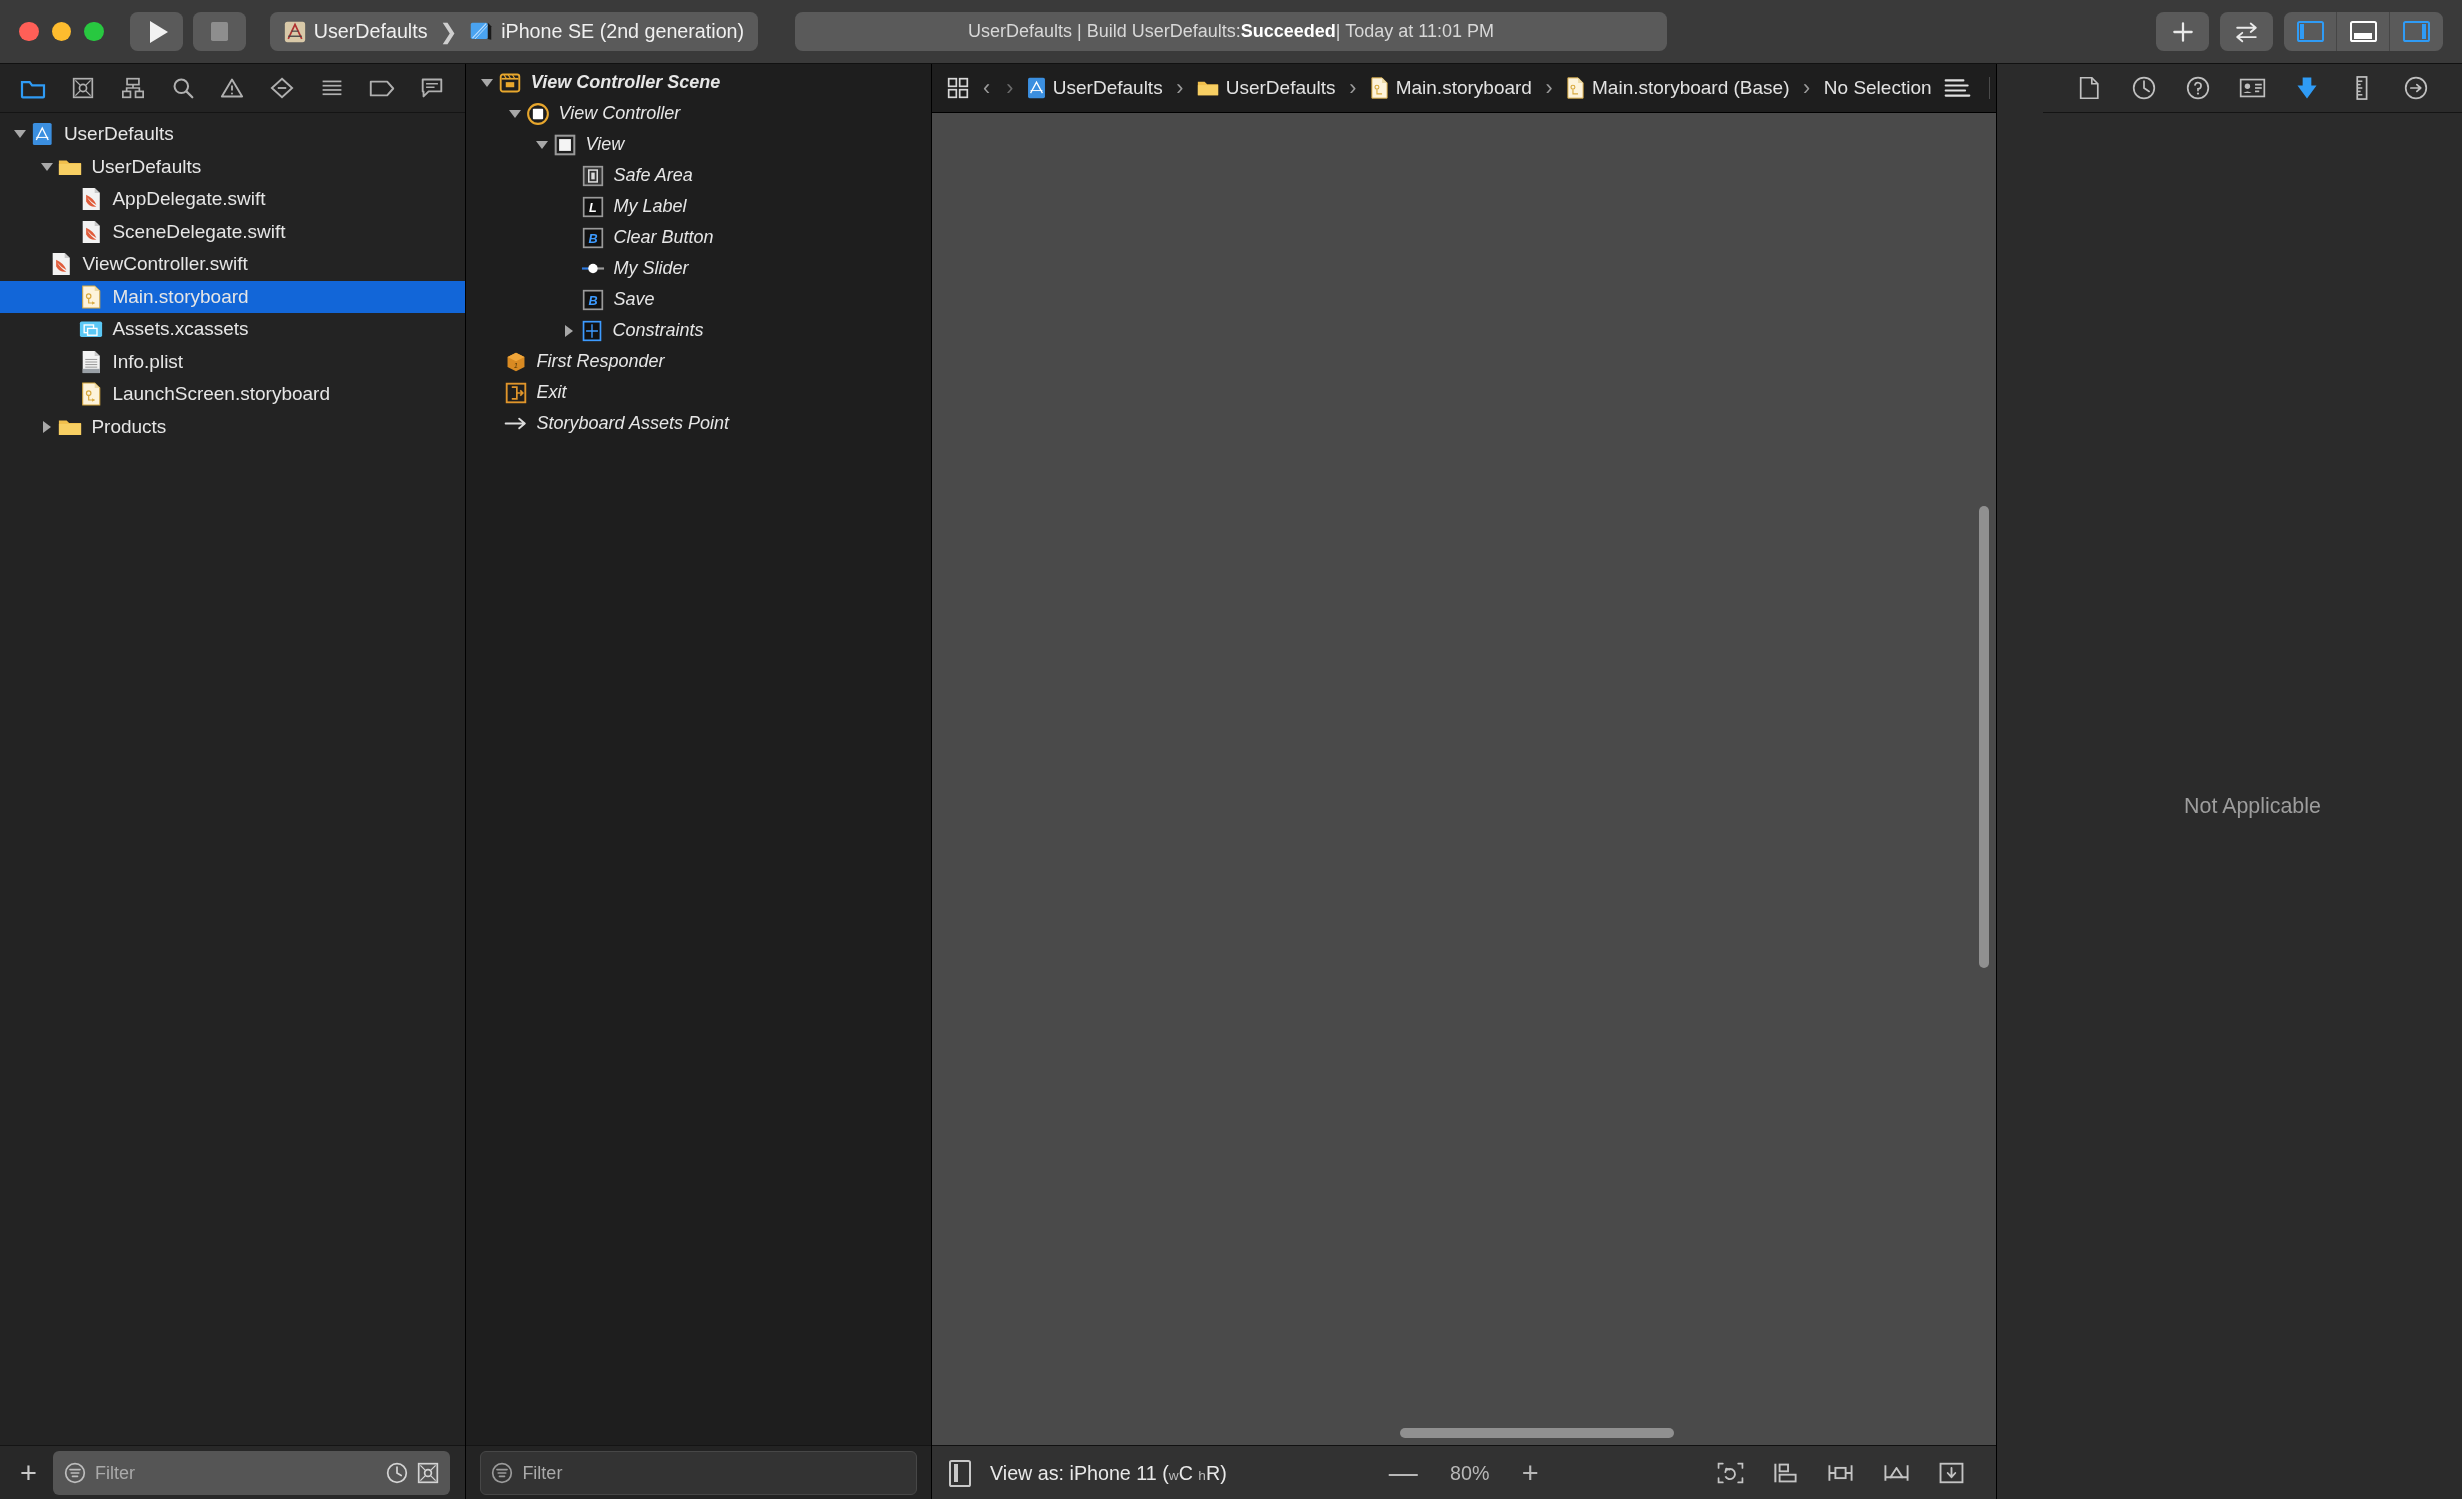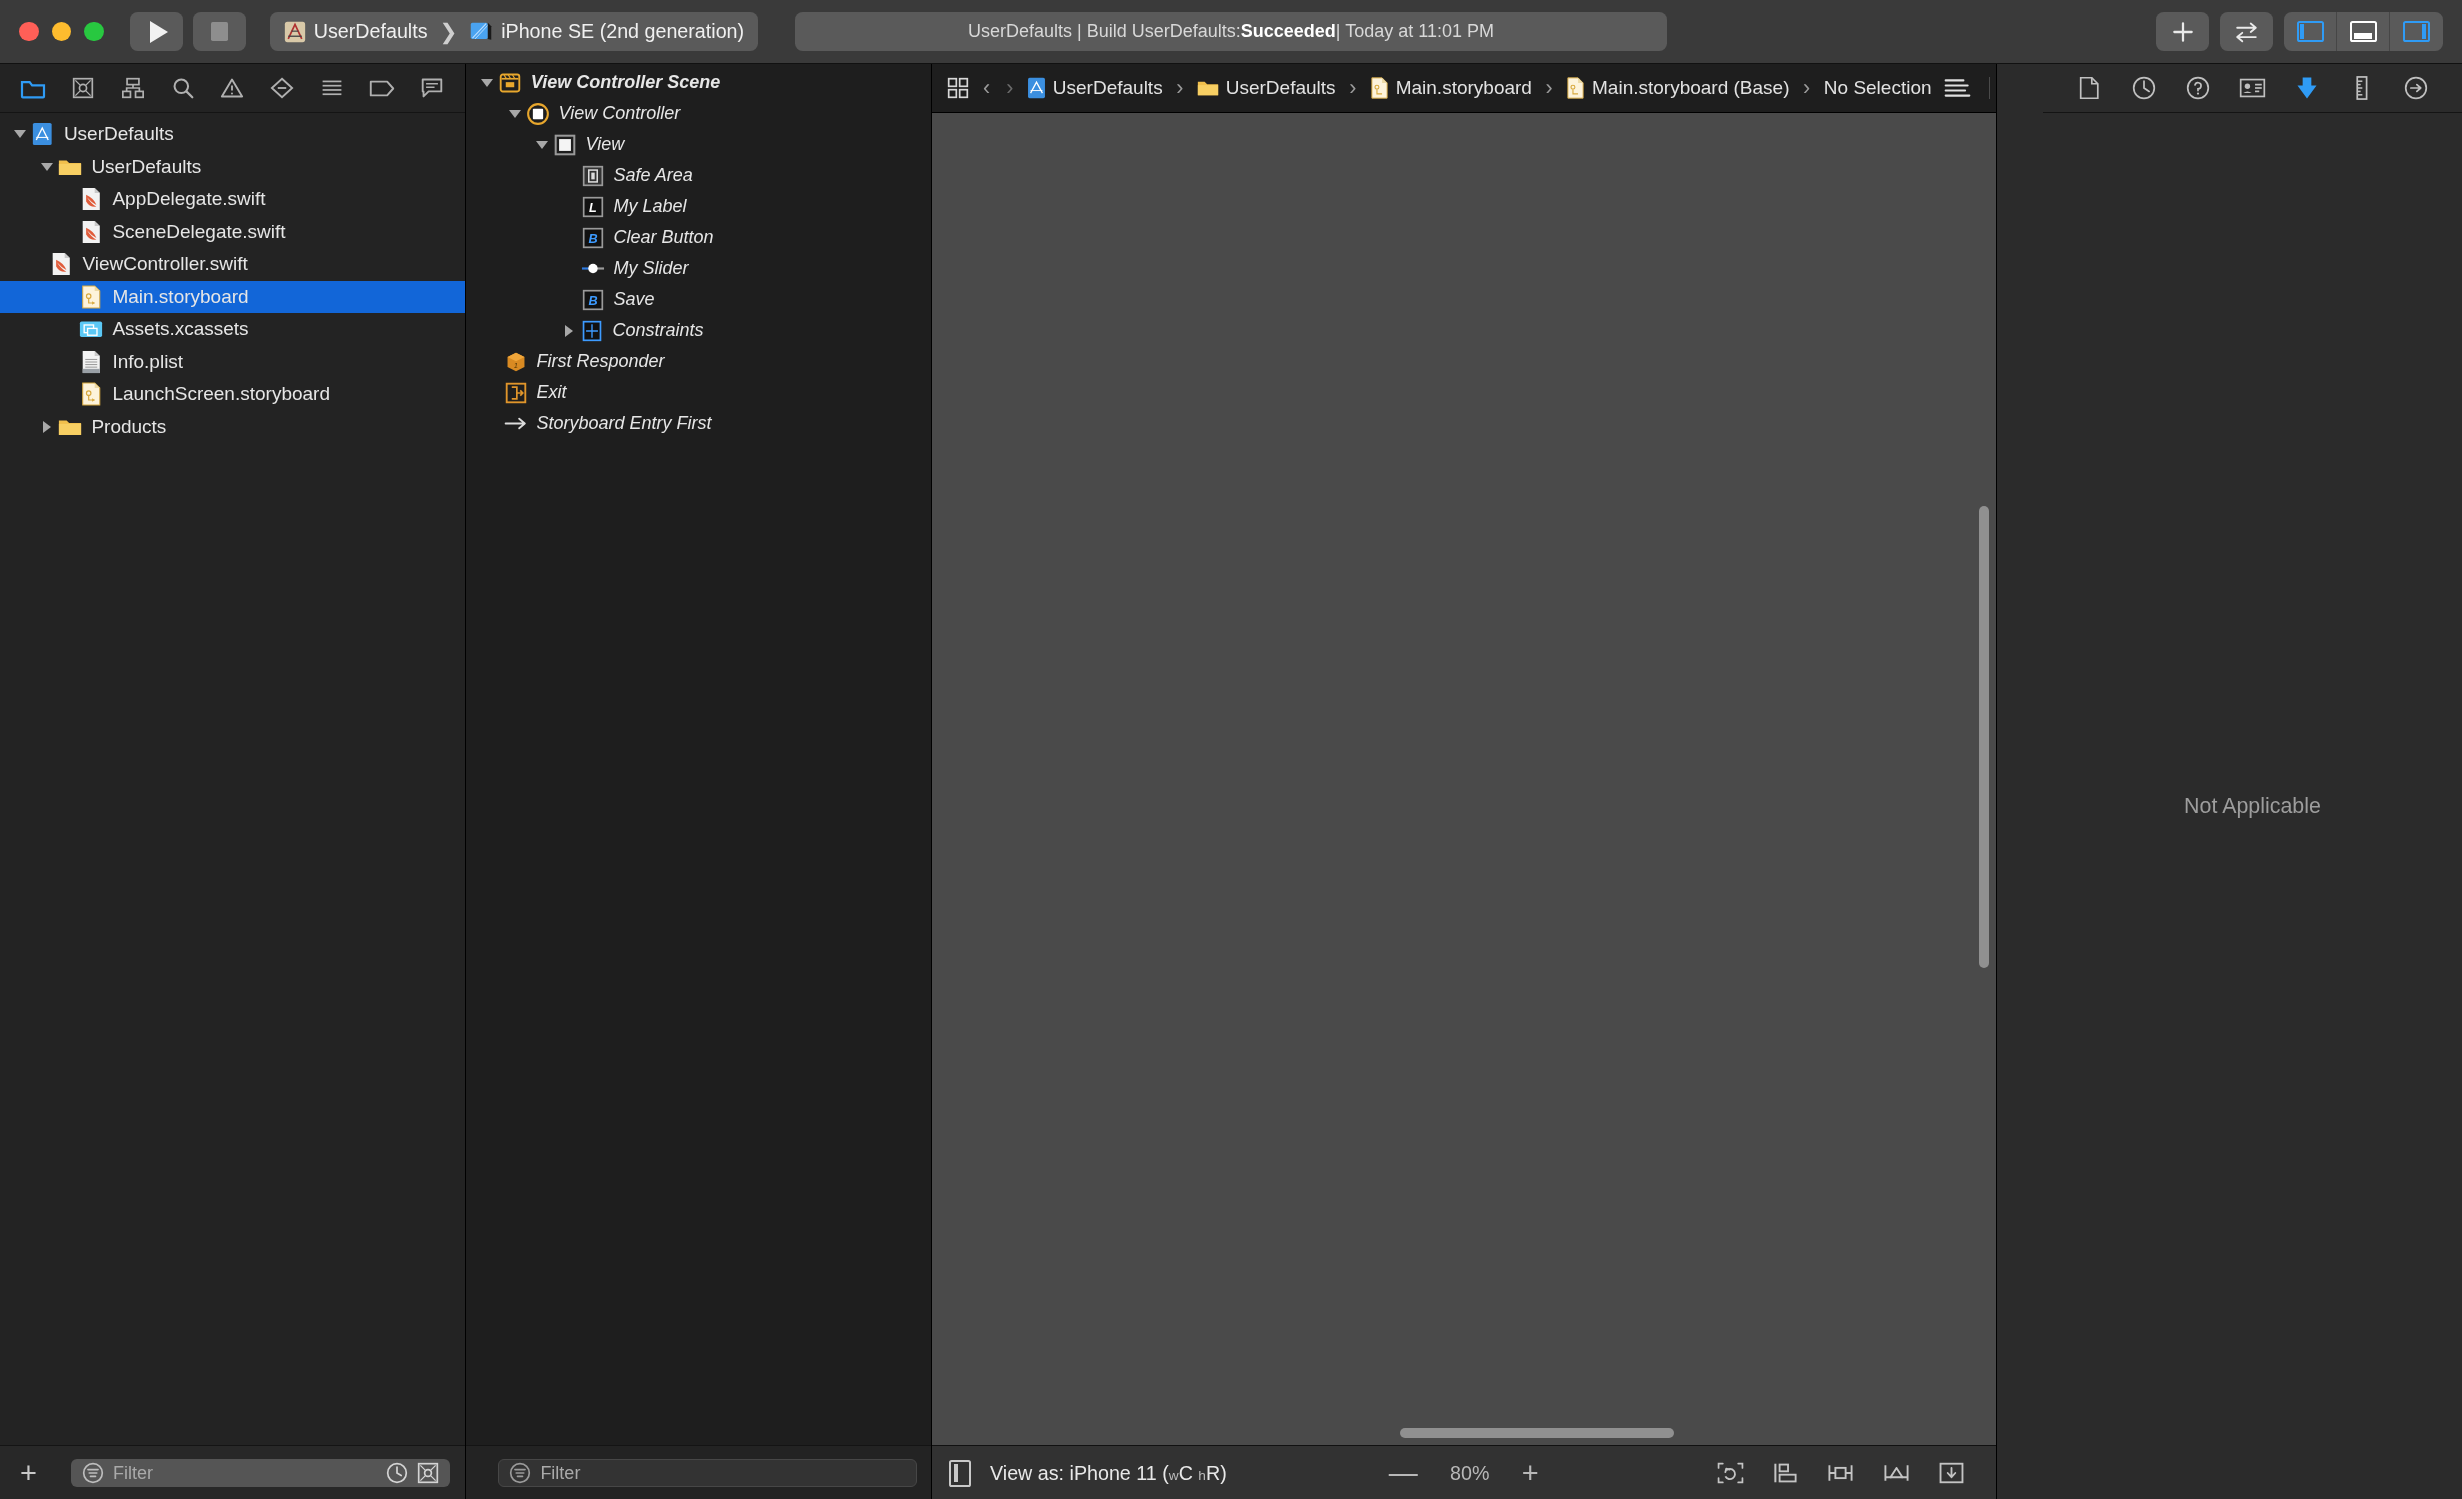--- a/index.html
+++ b/index.html
@@ -95,22 +95,22 @@
               padding-right: 5.1px; white-space: nowrap; }
   .tree-row.selected { background: #1266d8; }
   .disc { width: 22px; flex:0 0 22px; display:flex; align-items:center; justify-content:center; }
   .disc .tri-d { width:0;height:0;border-left:6.8px solid transparent;border-right:6.8px solid transparent;border-top:8.5px solid #a8a8a8; }
   .disc .tri-r { width:0;height:0;border-top:6.8px solid transparent;border-bottom:6.8px solid transparent;border-left:8.5px solid #a8a8a8; }
   .f-ico { width: 24px; flex: 0 0 24px; margin-right: 9.4px; display:flex; align-items:center; justify-content:center;}
 
   .nav-filter { height: 55px; flex: 0 0 55px; display: flex; align-items: center; gap: 12px;
                 padding: 0 15.4px; background: #282828; border-top: 0.9px solid #141414; }
   .plus-btn { font-size: 29px; color: #c8c8c8; line-height: 1; width: 26px; text-align: center; font-weight: 300;}
-  .filter-field { flex: 1 1 auto; height: 28px; background: #555; border-radius: 6px;
-                  display: flex; align-items: center; padding: 0 10.3px; gap: 9.4px; margin-left: 18px; }
+  .filter-field { flex: 1 1 auto; height: 44px; background: #555; border-radius: 6px;
+                  display: flex; align-items: center; padding: 0 10.3px; gap: 9.4px; }
   .filter-field.dark { background: #333; border: 0.9px solid #474747; }
   .filter-ph { font-size: 18px; color: #aaa; flex: 1 1 auto; }
 
   
   .outline { width: 466px; flex: 0 0 466px; background: #1e1e1e; display: flex; flex-direction: column;
              border-right: 0.9px solid #000; }
   .outline-top { flex: 1 1 auto; padding-top: 3.4px; overflow: hidden; }
   .o-row { height: 31px; display: flex; align-items: center; font-size: 18px; color: #e6e6e6; white-space: nowrap; font-style: italic;}
   .o-ico { width: 24px; height: 24px; flex: 0 0 24px; margin-right: 8.5px;
            display: flex; align-items: center; justify-content: center; }
@@ -588,21 +588,21 @@
           </span>
           <span>Exit</span>
         </div>
 
         <div class="o-row" style="padding-left:38px">
           <span class="o-ico">
             <svg width="26" height="17" viewBox="0 0 30 20">
                 <path d="M2 10 H25 M19 4 L26 10 L19 16" stroke="#dcdcdc" stroke-width="2.3" fill="none" stroke-linecap="round" stroke-linejoin="round"></path>
               </svg>
           </span>
-          <span>Storyboard Entry First</span>
+          <span>Storyboard Assets Point</span>
         </div>
       </div>
 
       <div class="outline-filter">
         <div class="filter-field dark">
           <span>
             <svg width="22" height="22" viewBox="0 0 26 26">
               <circle cx="13" cy="13" r="11" fill="none" stroke="#9a9a9a" stroke-width="2"></circle>
               <path d="M7 9 H19 M8.5 13 H17.5 M10 17 H16" stroke="#9a9a9a" stroke-width="1.9" stroke-linecap="round"></path>
             </svg>

